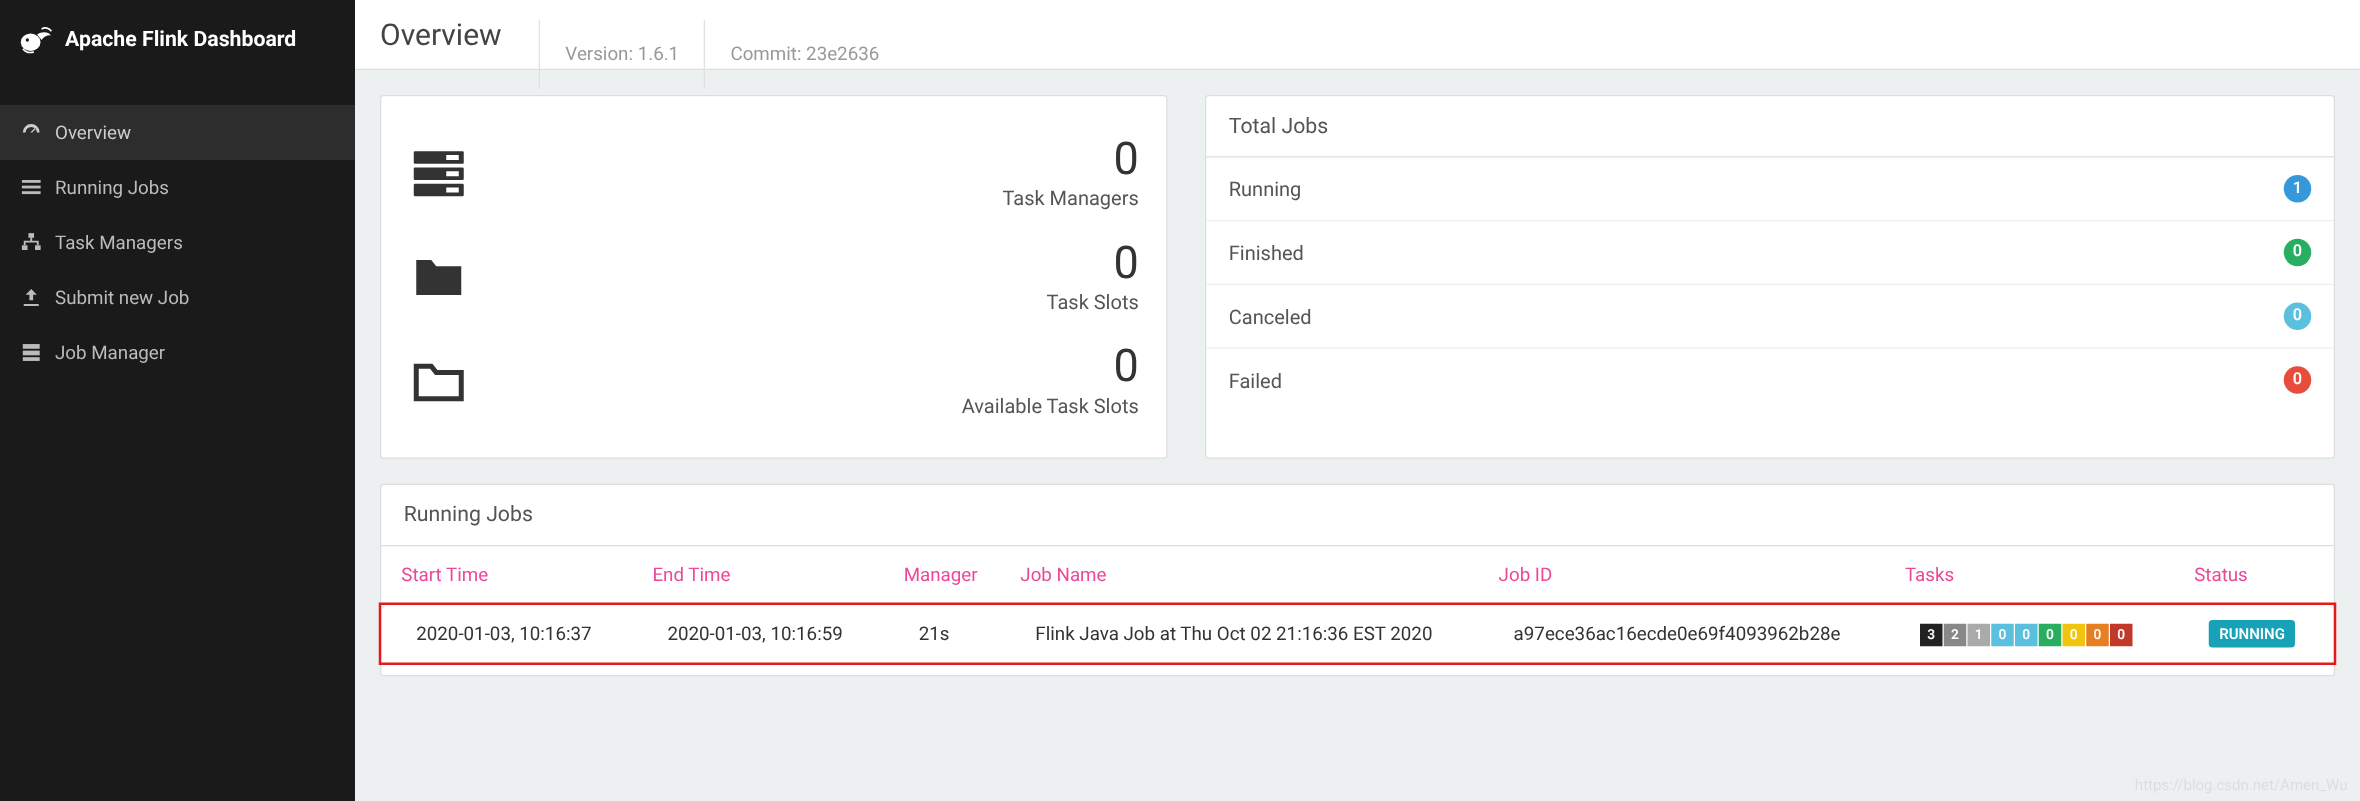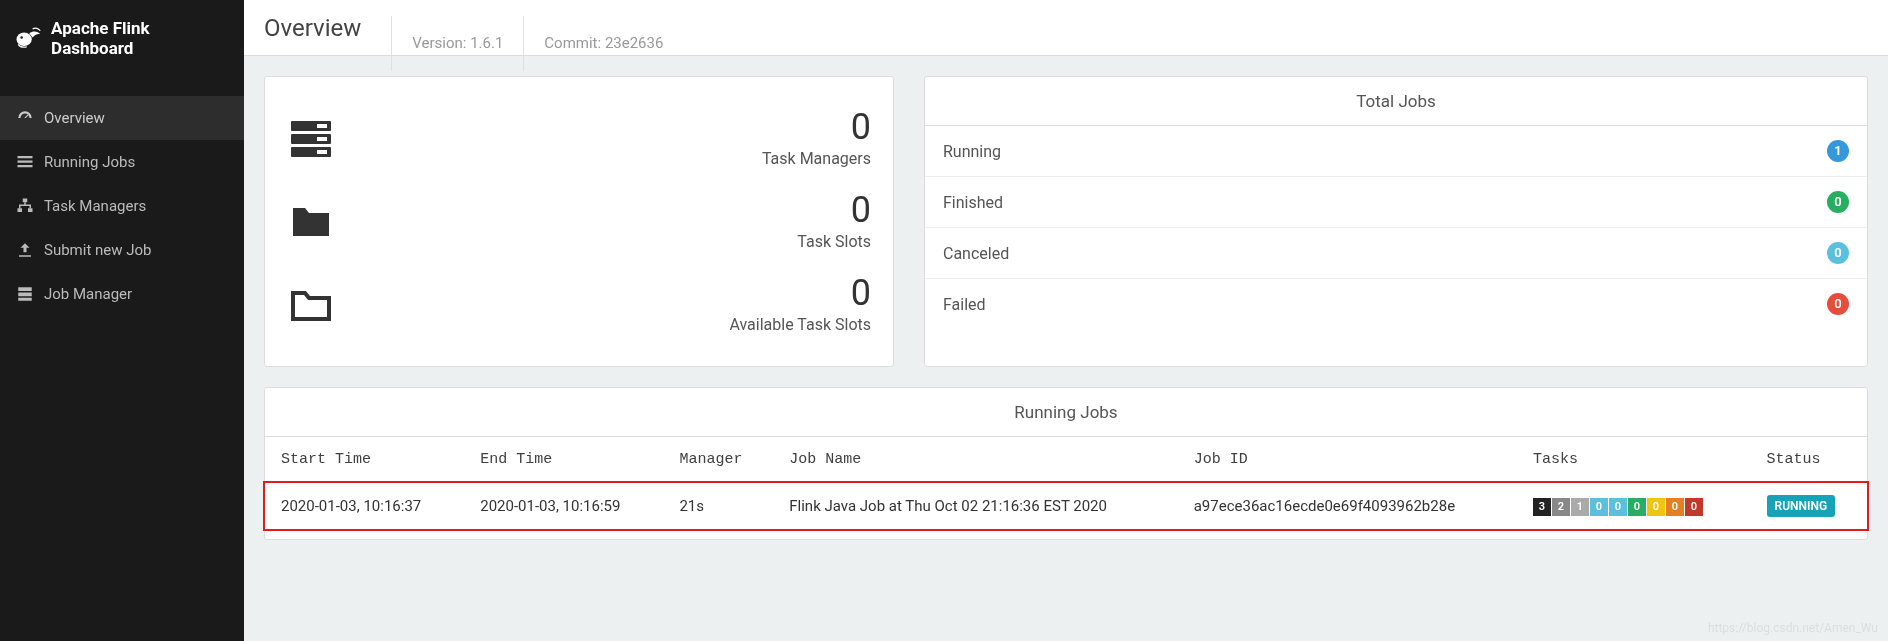--- a/index.html
+++ b/index.html
@@ -6,21 +6,21 @@
 body {
   font-family: -apple-system, BlinkMacSystemFont, "Segoe UI", Roboto, "Helvetica Neue", Arial, sans-serif;
   background: #ecf0f1;
   color: #333;
   display: flex;
   width: 1888px;
   height: 641px;
   overflow: hidden;
 }
 .sidebar {
-  width: 244px;
+  width: 284px;
   background: #1a1a1a;
   color: #ccc;
   flex-shrink: 0;
 }
 .brand {
   display: flex;
   align-items: center;
   padding: 18px 14px;
   color: #fff;
   font-weight: 700;
@@ -127,21 +127,20 @@
   margin-top: 4px;
 }
 .jobs-panel {
   flex: 1;
 }
 .panel-header {
   padding: 14px 18px;
   font-size: 17px;
   color: #555;
   border-bottom: 1px solid #ddd;
-  text-align: center;
 }
 .job-row {
   display: flex;
   align-items: center;
   justify-content: space-between;
   padding: 14px 18px;
   border-bottom: 1px solid #eee;
   font-size: 16px;
   color: #555;
 }
@@ -169,27 +168,26 @@
   padding: 0 0 10px 0;
 }
 table {
   width: 100%;
   border-collapse: collapse;
 }
 th {
   text-align: left;
   padding: 14px 16px;
   font-weight: 400;
-  color: #404040;
+  color: #ec4899;
   font-size: 15px;
   border-bottom: 1px solid #ddd;
-  font-family: Liberation Mono, monospace;
 }
 td {
-  padding: 12px 16px;
+  padding: 12px 28px;
   font-size: 15px;
   color: #333;
   vertical-align: middle;
 }
 tbody tr.highlight {
   outline: 2px solid #e31b1b;
   outline-offset: 0;
 }
 .task-boxes {
   display: inline-flex;

